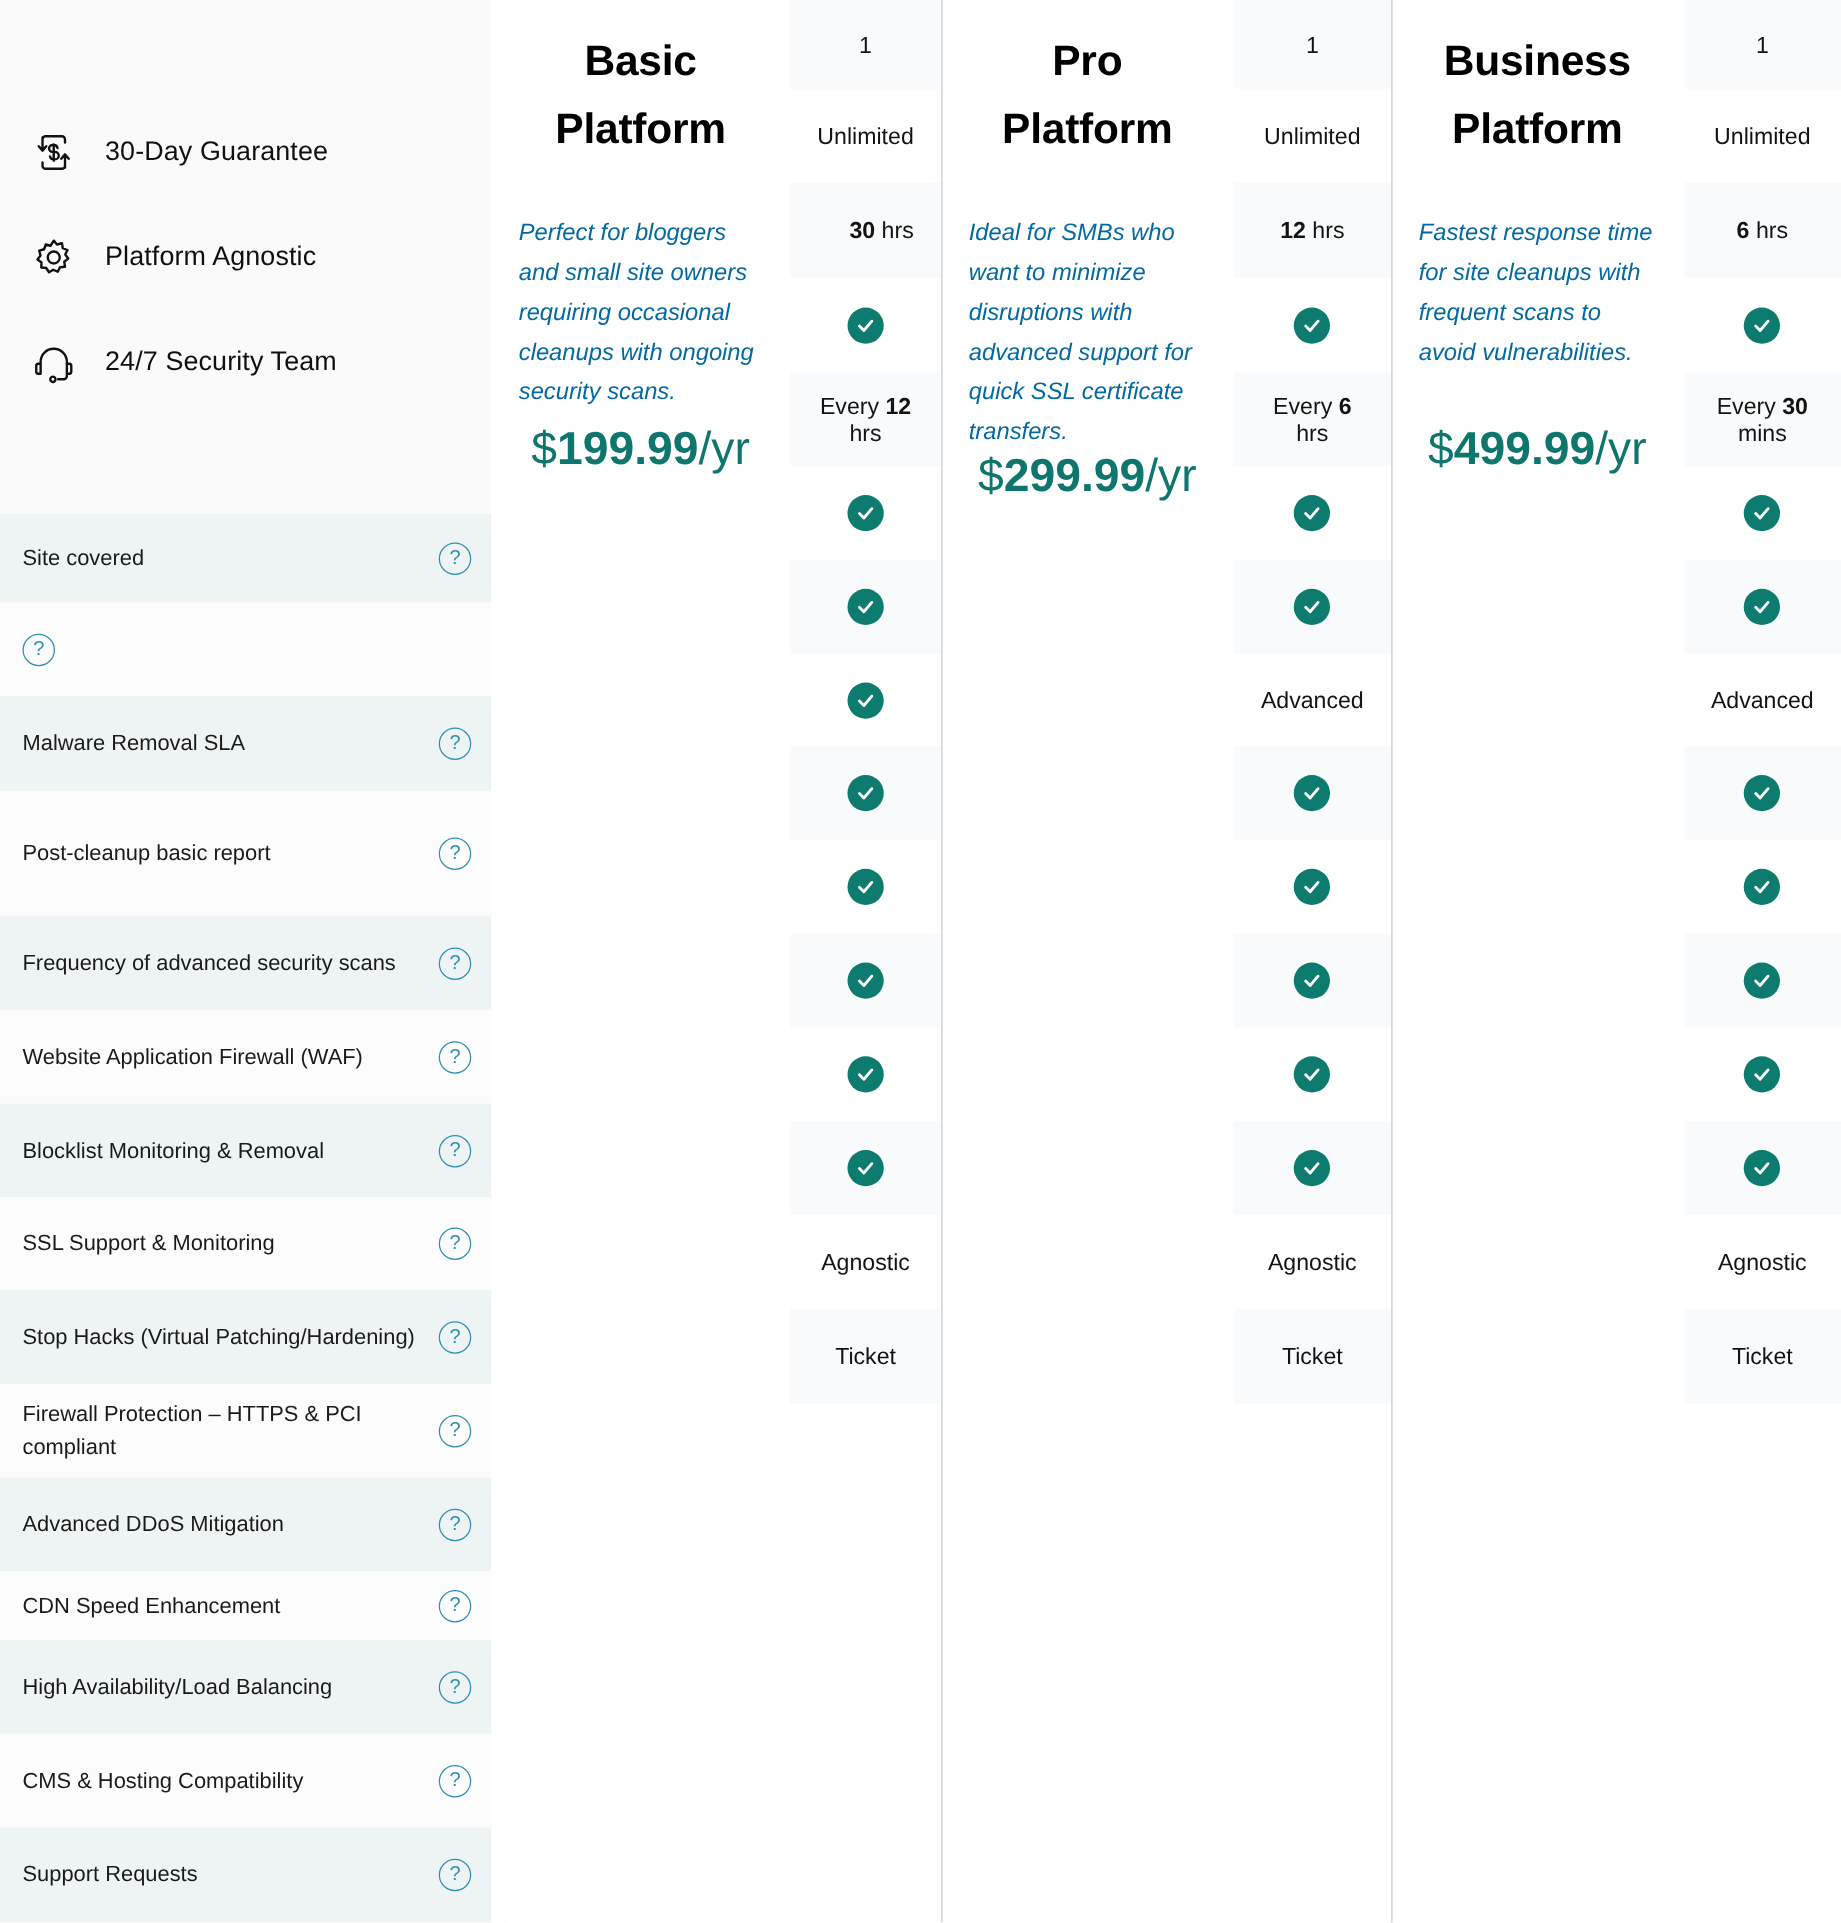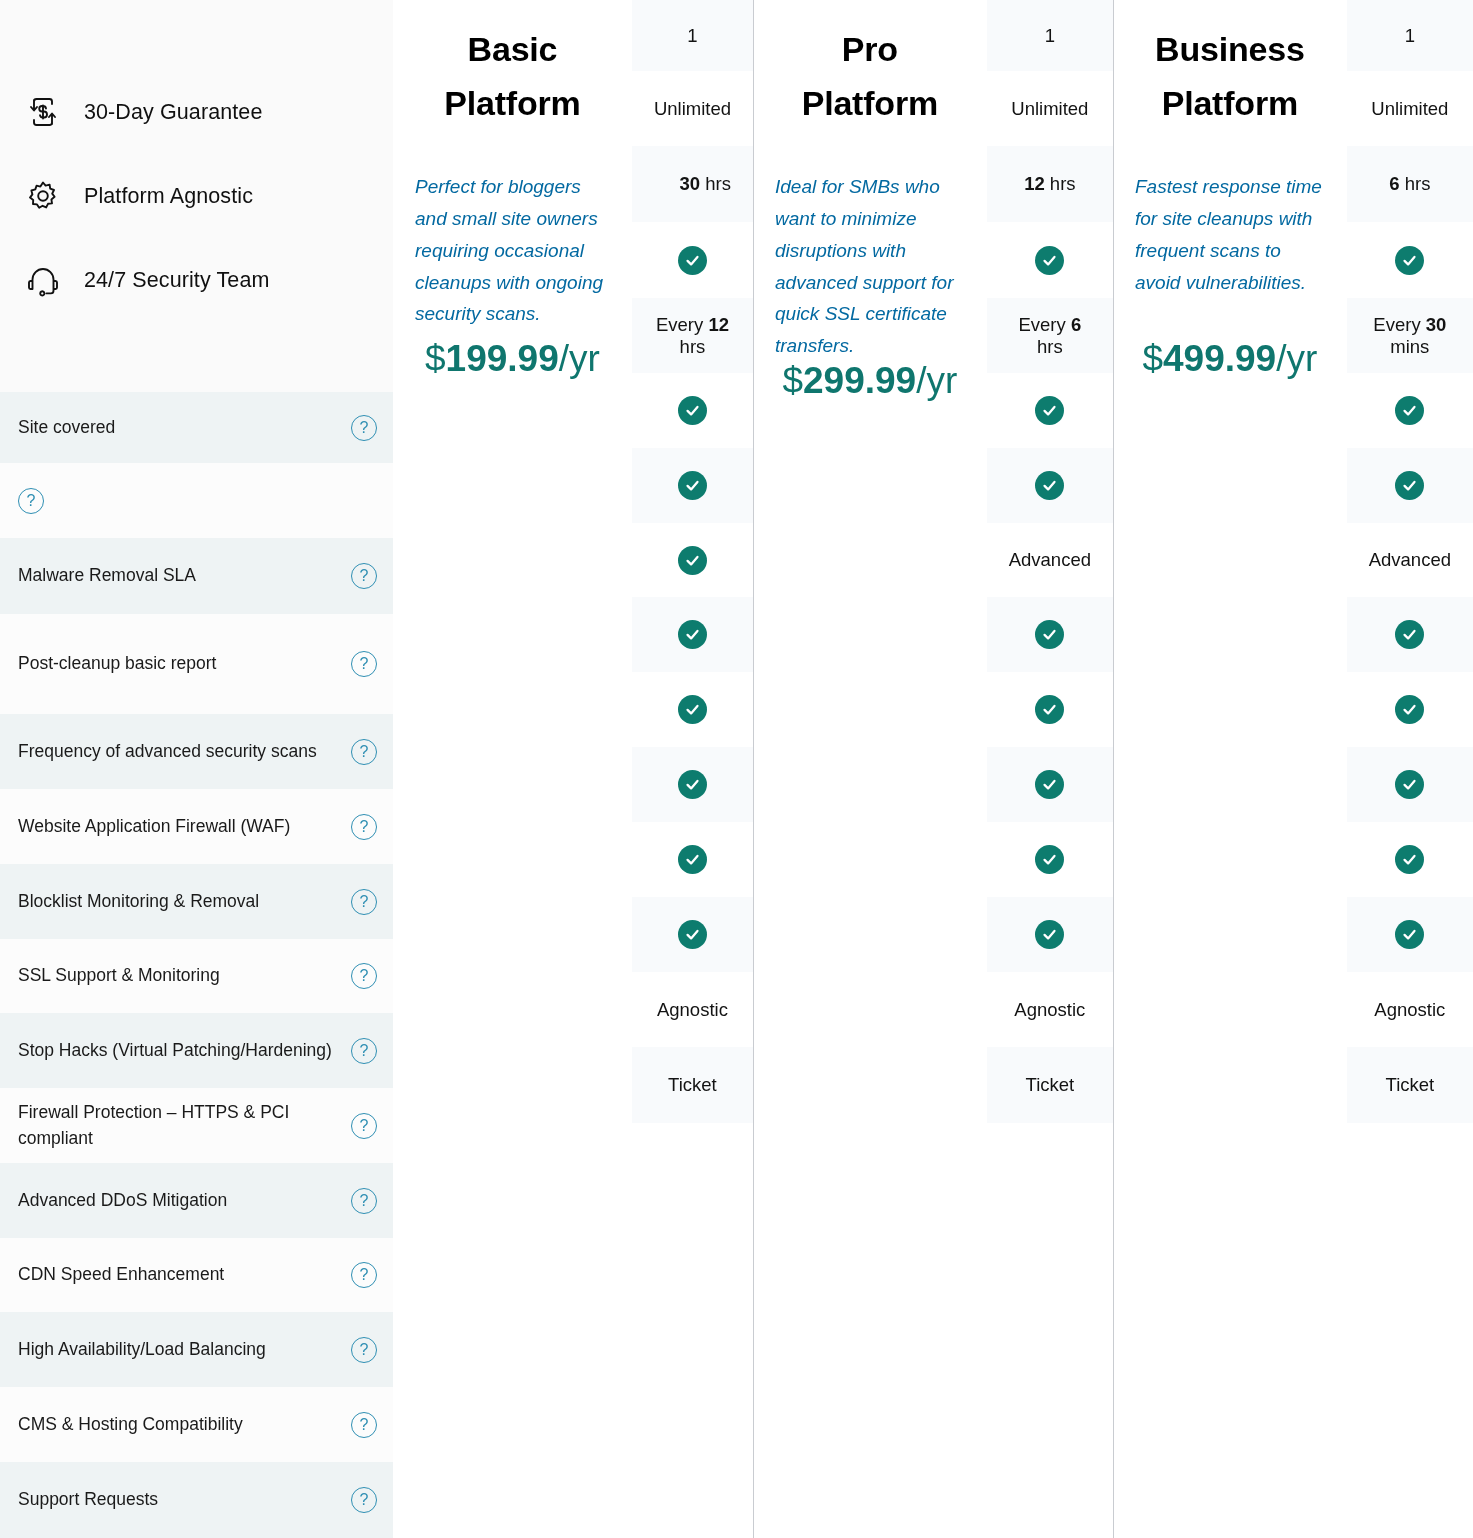--- a/index.html
+++ b/index.html
@@ -237,21 +237,21 @@
           <span class="help-icon">?</span>
         </div>
         <div class="frow" style="height: 75px;">
           <span class="frow-label">Firewall Protection – HTTPS &amp; PCI compliant</span>
           <span class="help-icon">?</span>
         </div>
         <div class="frow band" style="height: 75px;">
           <span class="frow-label">Advanced DDoS Mitigation</span>
           <span class="help-icon">?</span>
         </div>
-        <div class="frow" style="height: 74px;">
+        <div class="frow" style="height: 55px;">
           <span class="frow-label">CDN Speed Enhancement</span>
           <span class="help-icon">?</span>
         </div>
         <div class="frow band" style="height: 75px;">
           <span class="frow-label">High Availability/Load Balancing</span>
           <span class="help-icon">?</span>
         </div>
         <div class="frow" style="height: 75px;">
           <span class="frow-label">CMS &amp; Hosting Compatibility</span>
           <span class="help-icon">?</span>

